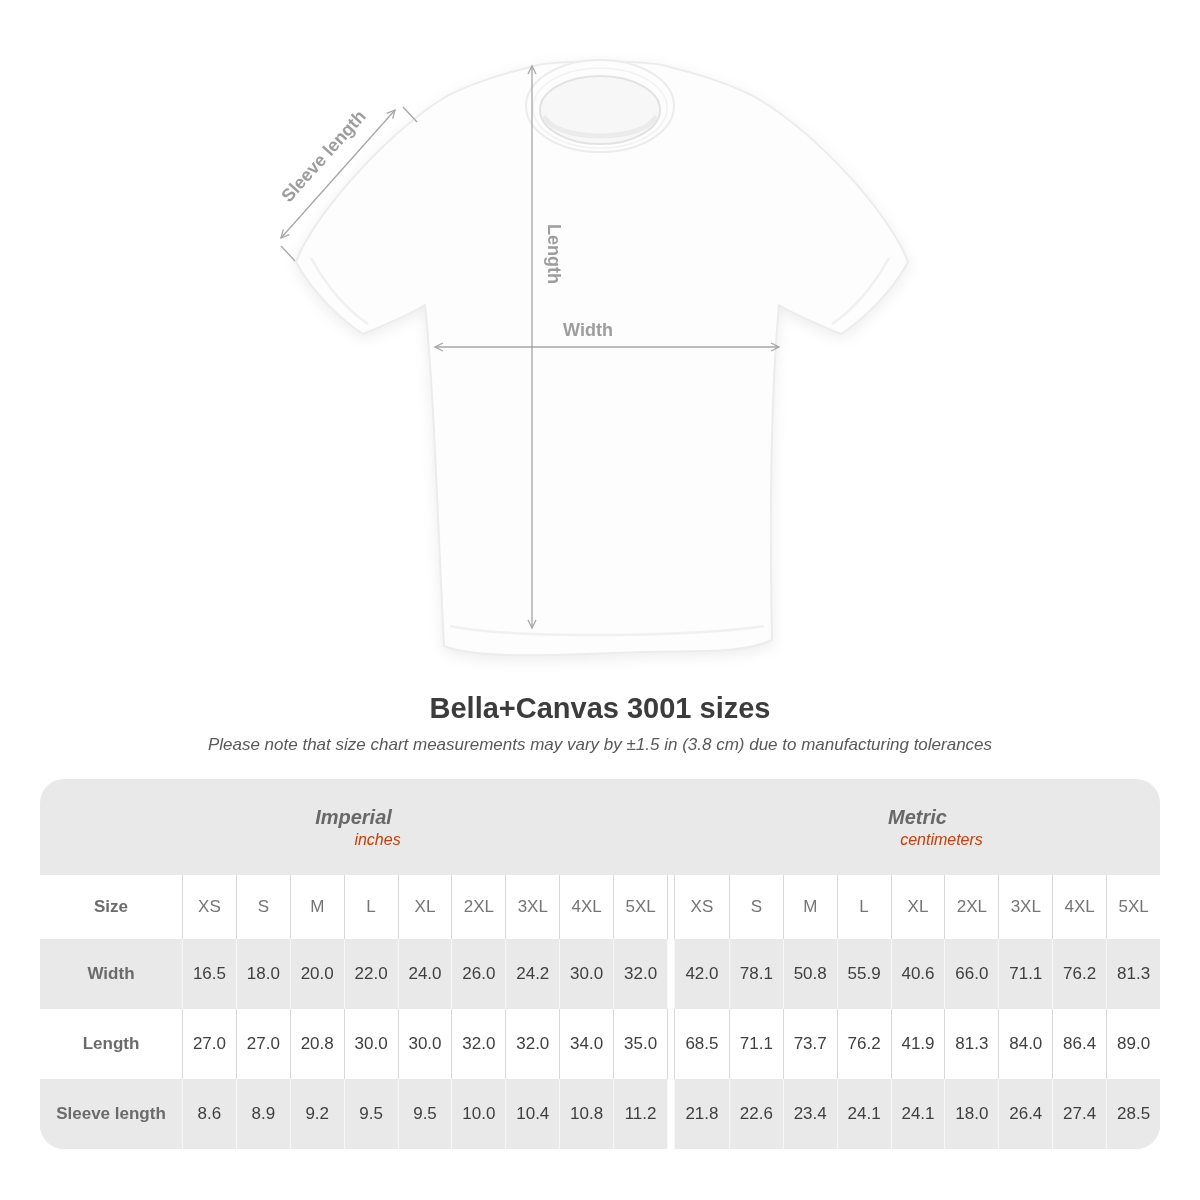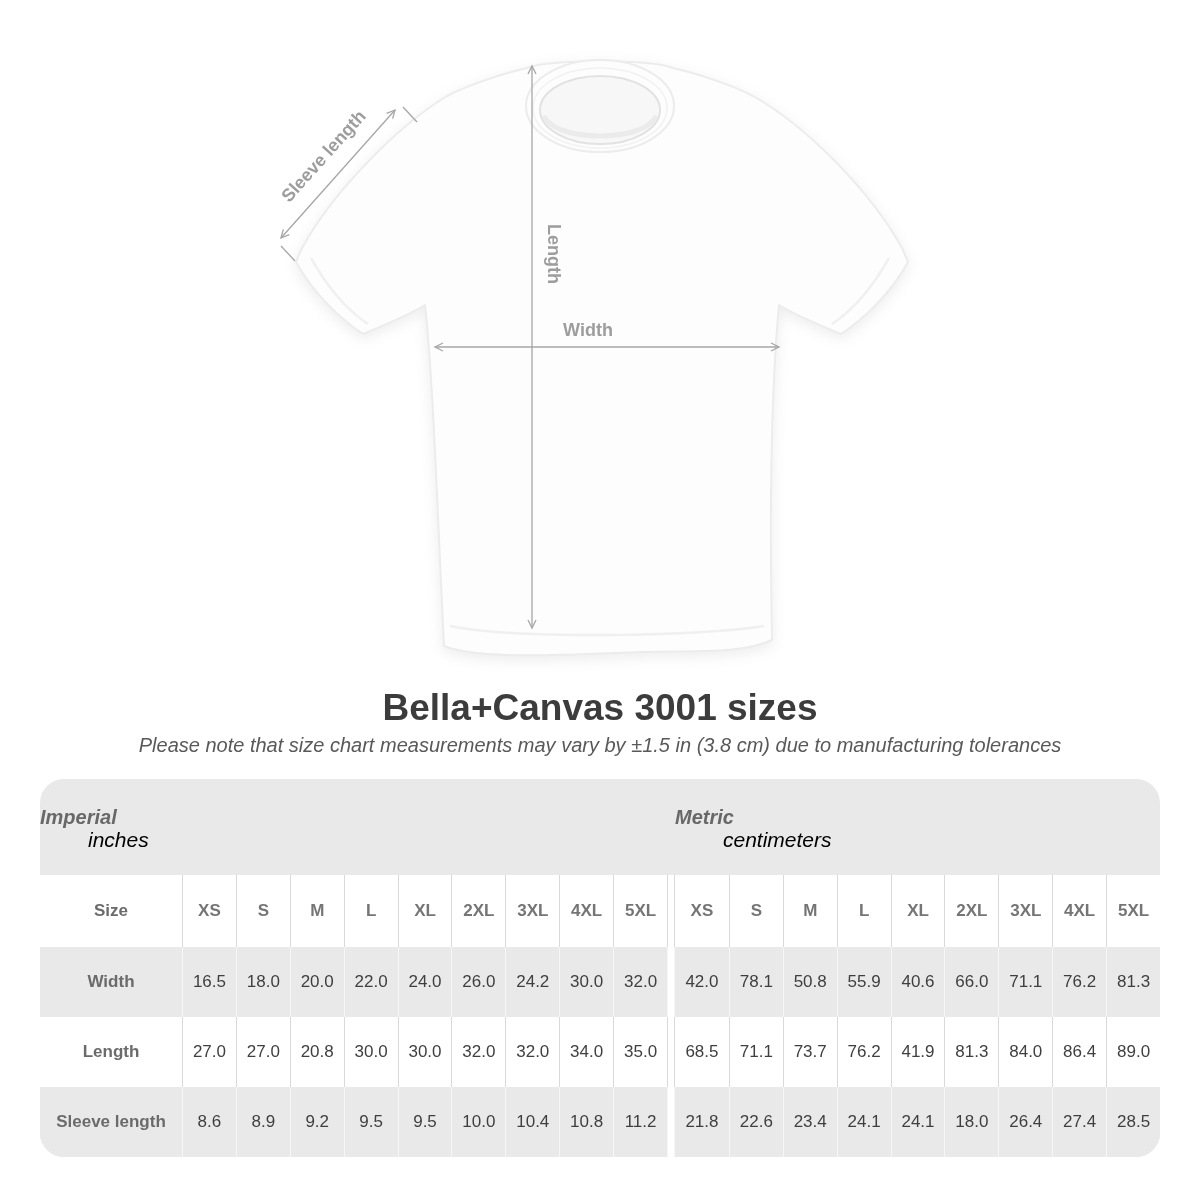--- a/index.html
+++ b/index.html
@@ -6,55 +6,55 @@
   body{
     width:1200px;height:1200px;background:#ffffff;overflow:hidden;
     font-family:"Liberation Sans","DejaVu Sans",sans-serif;
     -webkit-font-smoothing:antialiased;
   }
   .diagram-wrap{position:relative;width:1200px;height:676px;}
   .diagram-wrap svg{display:block;}
 
   .heading{width:1200px;text-align:center;}
   .title{
-    margin:14px 0 0 0;font-size:37px;line-height:36px;font-weight:700;color:#3c3c3c;
+    margin:14px 0 0 0;font-size:29px;line-height:36px;font-weight:700;color:#3c3c3c;
   }
   .note{
-    margin:7px 0 0 0;font-size:20px;line-height:24px;font-style:italic;color:#595959;
+    margin:7px 0 0 0;font-size:17px;line-height:24px;font-style:italic;color:#595959;
   }
 
   .size-table{
     margin:22px 40px 0 40px;width:1120px;background:#e9e9e9;
     border-radius:24px;overflow:hidden;
   }
   .cols{
     display:grid;
     grid-template-columns:142px repeat(9,1fr) 8px repeat(9,1fr);
   }
   .band{height:96px;}
-  .band .grp{display:flex;flex-direction:column;align-items:flex-start;justify-content:center;}
+  .band .grp{display:flex;flex-direction:column;align-items:center;justify-content:center;}
   .grp-imperial{grid-column:1/11;}
   .grp-metric{grid-column:12/21;}
   .grp .grp-name{font-size:20px;font-weight:700;font-style:italic;color:#686868;line-height:26px;}
-  .grp .grp-unit{font-size:21px;font-style:italic;color:#000000;line-height:20px;margin-left:48px;}
+  .grp .grp-unit{font-size:16px;font-style:italic;color:#c2410c;line-height:20px;margin-left:48px;}
 
   .trow{align-items:stretch;}
-  .row-head{height:72px;}
+  .row-head{height:64px;}
   .row-data{height:70px;}
   .row-white{--rowbg:#ffffff;--dv:#d9d9d9;}
   .row-gray{--rowbg:#e9e9e9;--dv:#f6f6f6;}
   .cell{
     background:var(--rowbg);
     display:flex;align-items:center;justify-content:center;
     font-size:17px;color:#3f3f3f;
   }
   .cell.vdiv{border-left:1px solid var(--dv);}
   .cell.gap{background:#ffffff;border-left:1px solid var(--dv);border-right:1px solid var(--dv);}
   .cell.lab{font-weight:700;color:#6b6b6b;}
-  .cell.szh{font-weight:700;color:#757575;}
+  .cell.szh{font-weight:400;color:#757575;}
 </style>
 </head>
 <body>
 
 <div class="diagram-wrap">
   <svg width="1200" height="676" viewBox="0 0 1200 676">
     <defs>
       <marker id="ah" markerWidth="14" markerHeight="14" refX="9" refY="5" orient="auto-start-reverse" markerUnits="userSpaceOnUse">
         <path d="M1,1 L9,5 L1,9" fill="none" stroke="#a6a6a6" stroke-width="1.3"></path>
       </marker>

